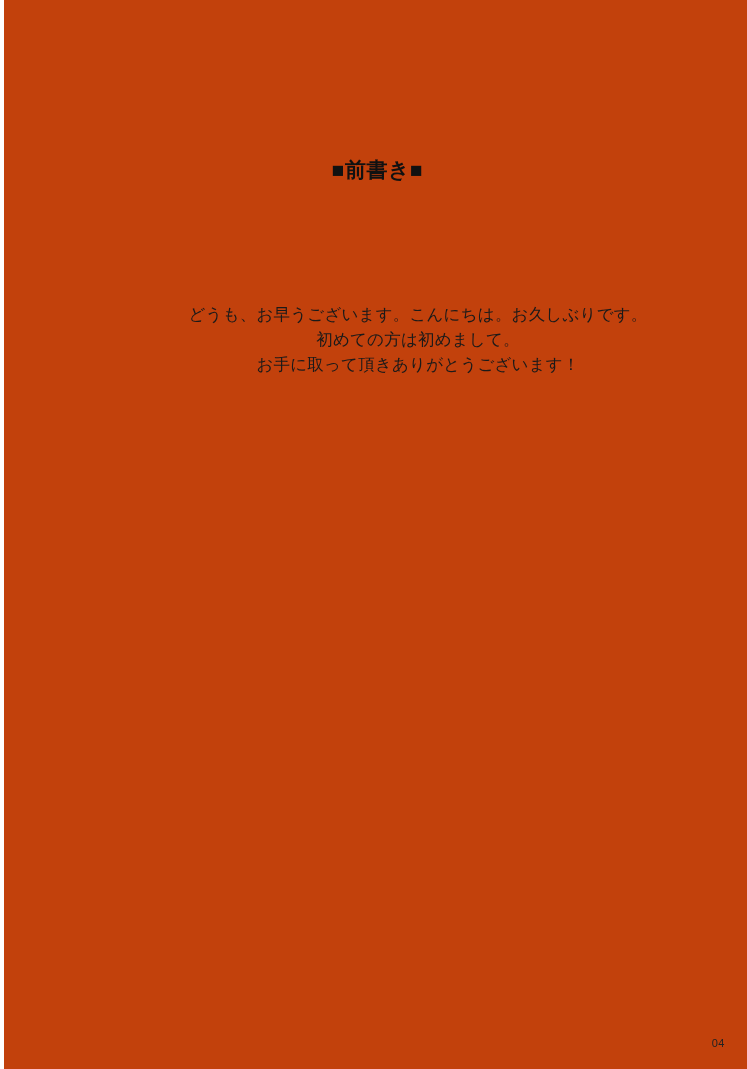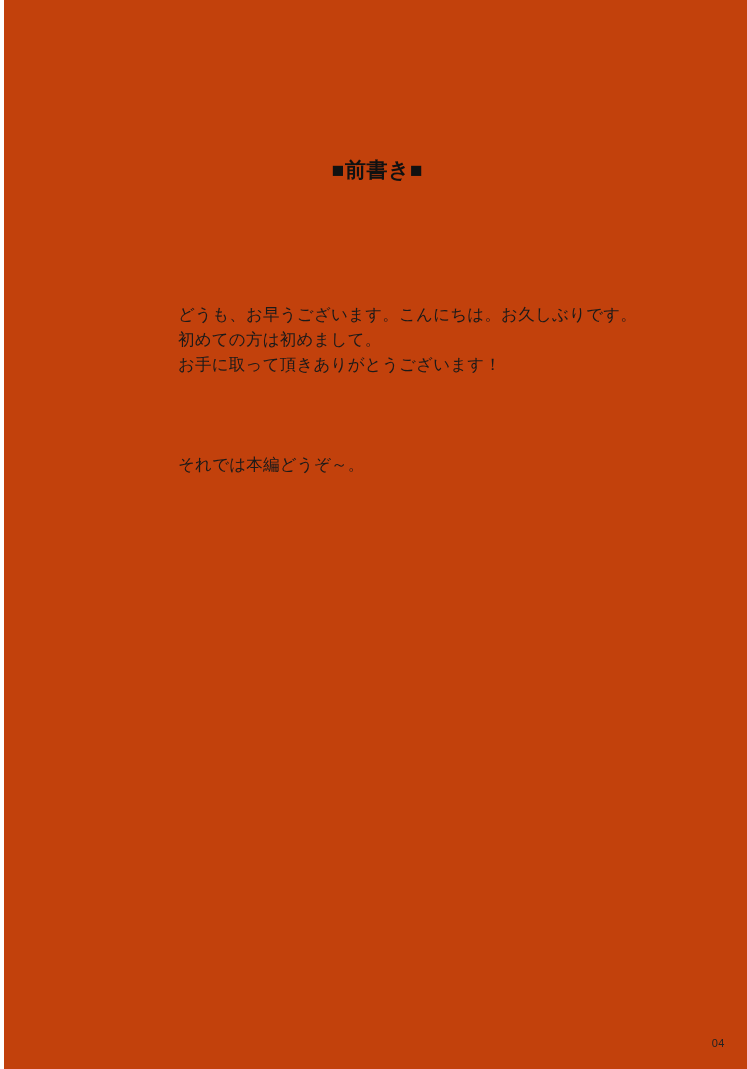--- a/index.html
+++ b/index.html
@@ -37,20 +37,21 @@
   .body-text {
     position: absolute;
     top: 252px;
     left: 174px;
     width: 480px;
     font-size: 16.5px;
     line-height: 25px;
     color: #1a1a1a;
     white-space: pre-wrap;
     letter-spacing: 0.2px;
+    text-align: center;
   }
   .para {
     margin: 0 0 25px 0;
     white-space: pre-wrap;
   }
   .para:last-child {
     margin-bottom: 0;
   }
   .page-number {
     position: absolute;
@@ -65,18 +66,17 @@
 <body>
 
 <div class="page">
 
   <div class="page-heading">■前書き■</div>
 
   <div class="body-text">
     <p class="para">どうも、お早うございます。こんにちは。お久しぶりです。
 初めての方は初めまして。
 お手に取って頂きありがとうございます！</p>
-    <p class="para">それでは本編どうぞ～。</p>
   </div>
 
   <div class="page-number">04</div>
 
 </div>
 
 </body></html>

